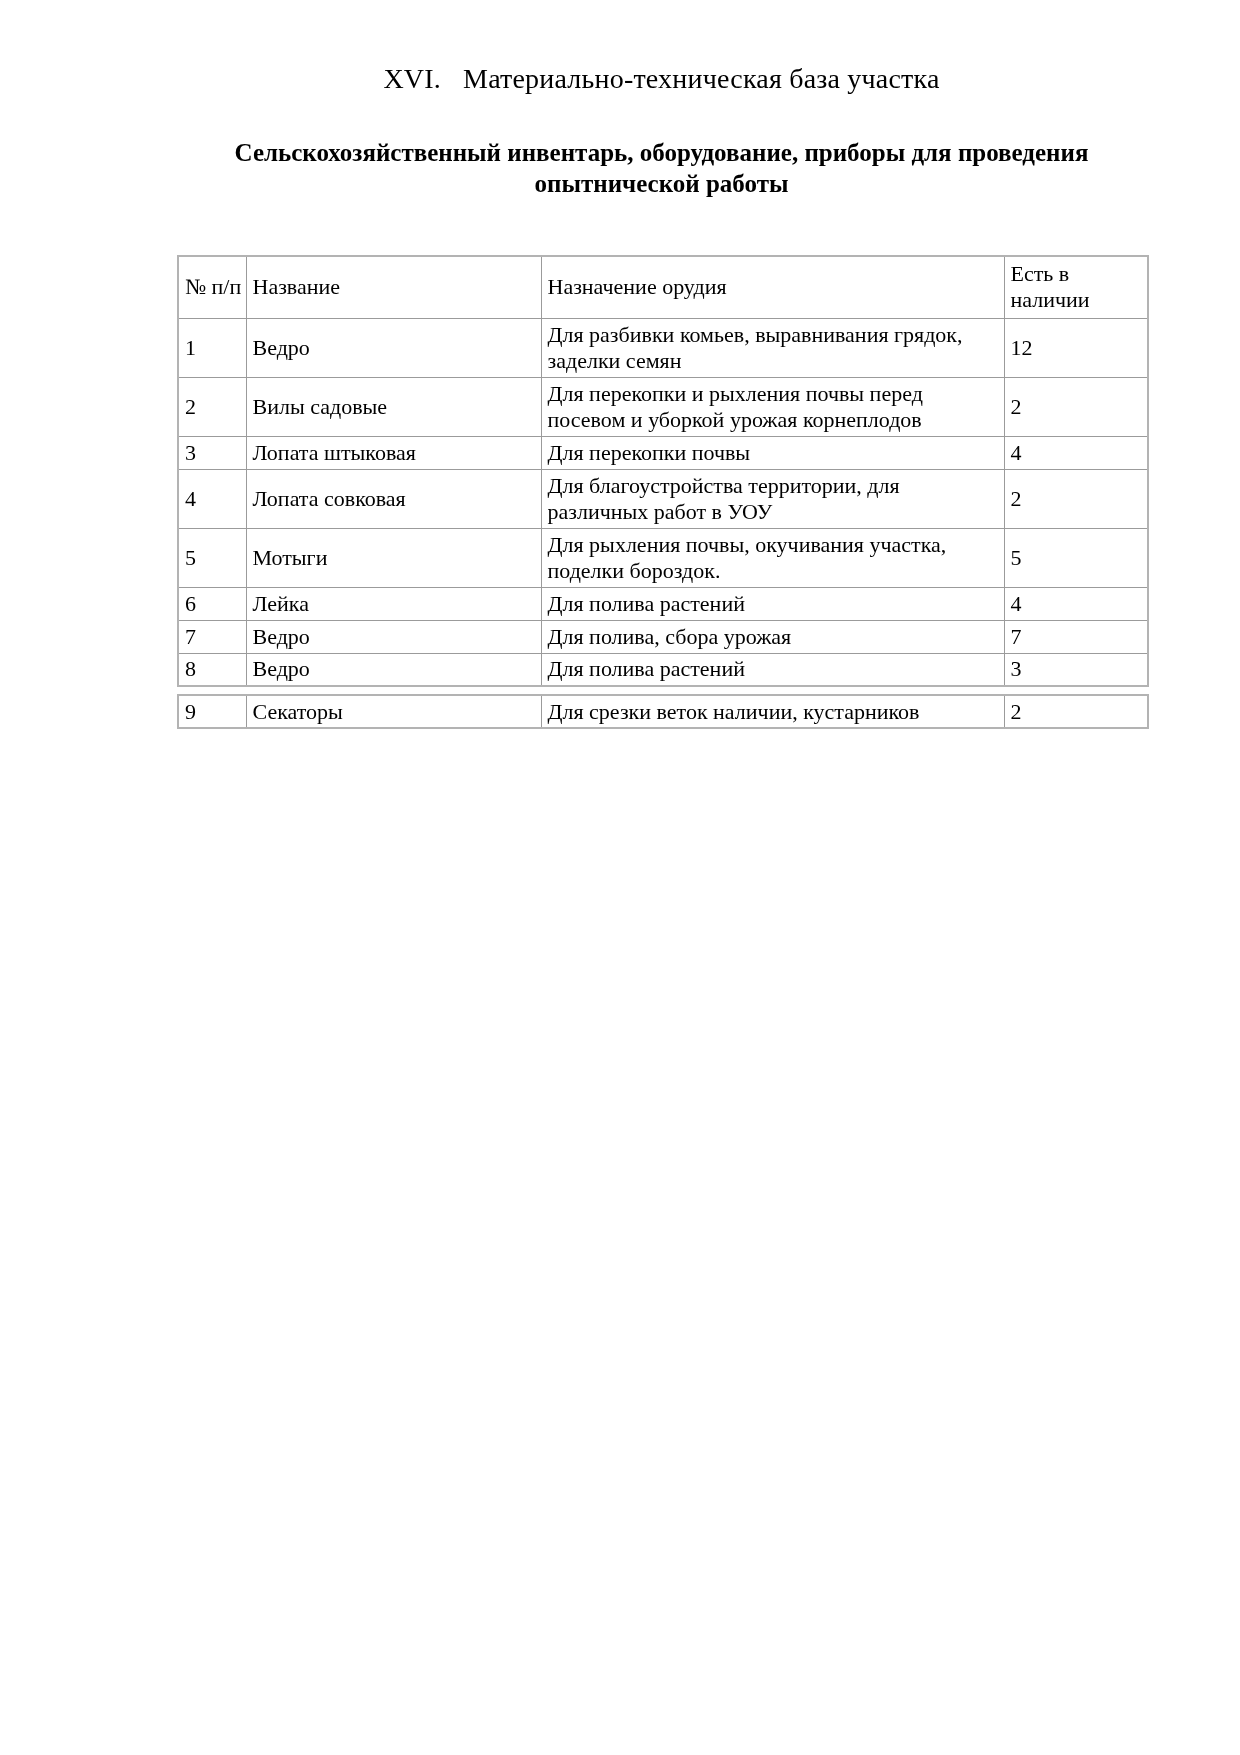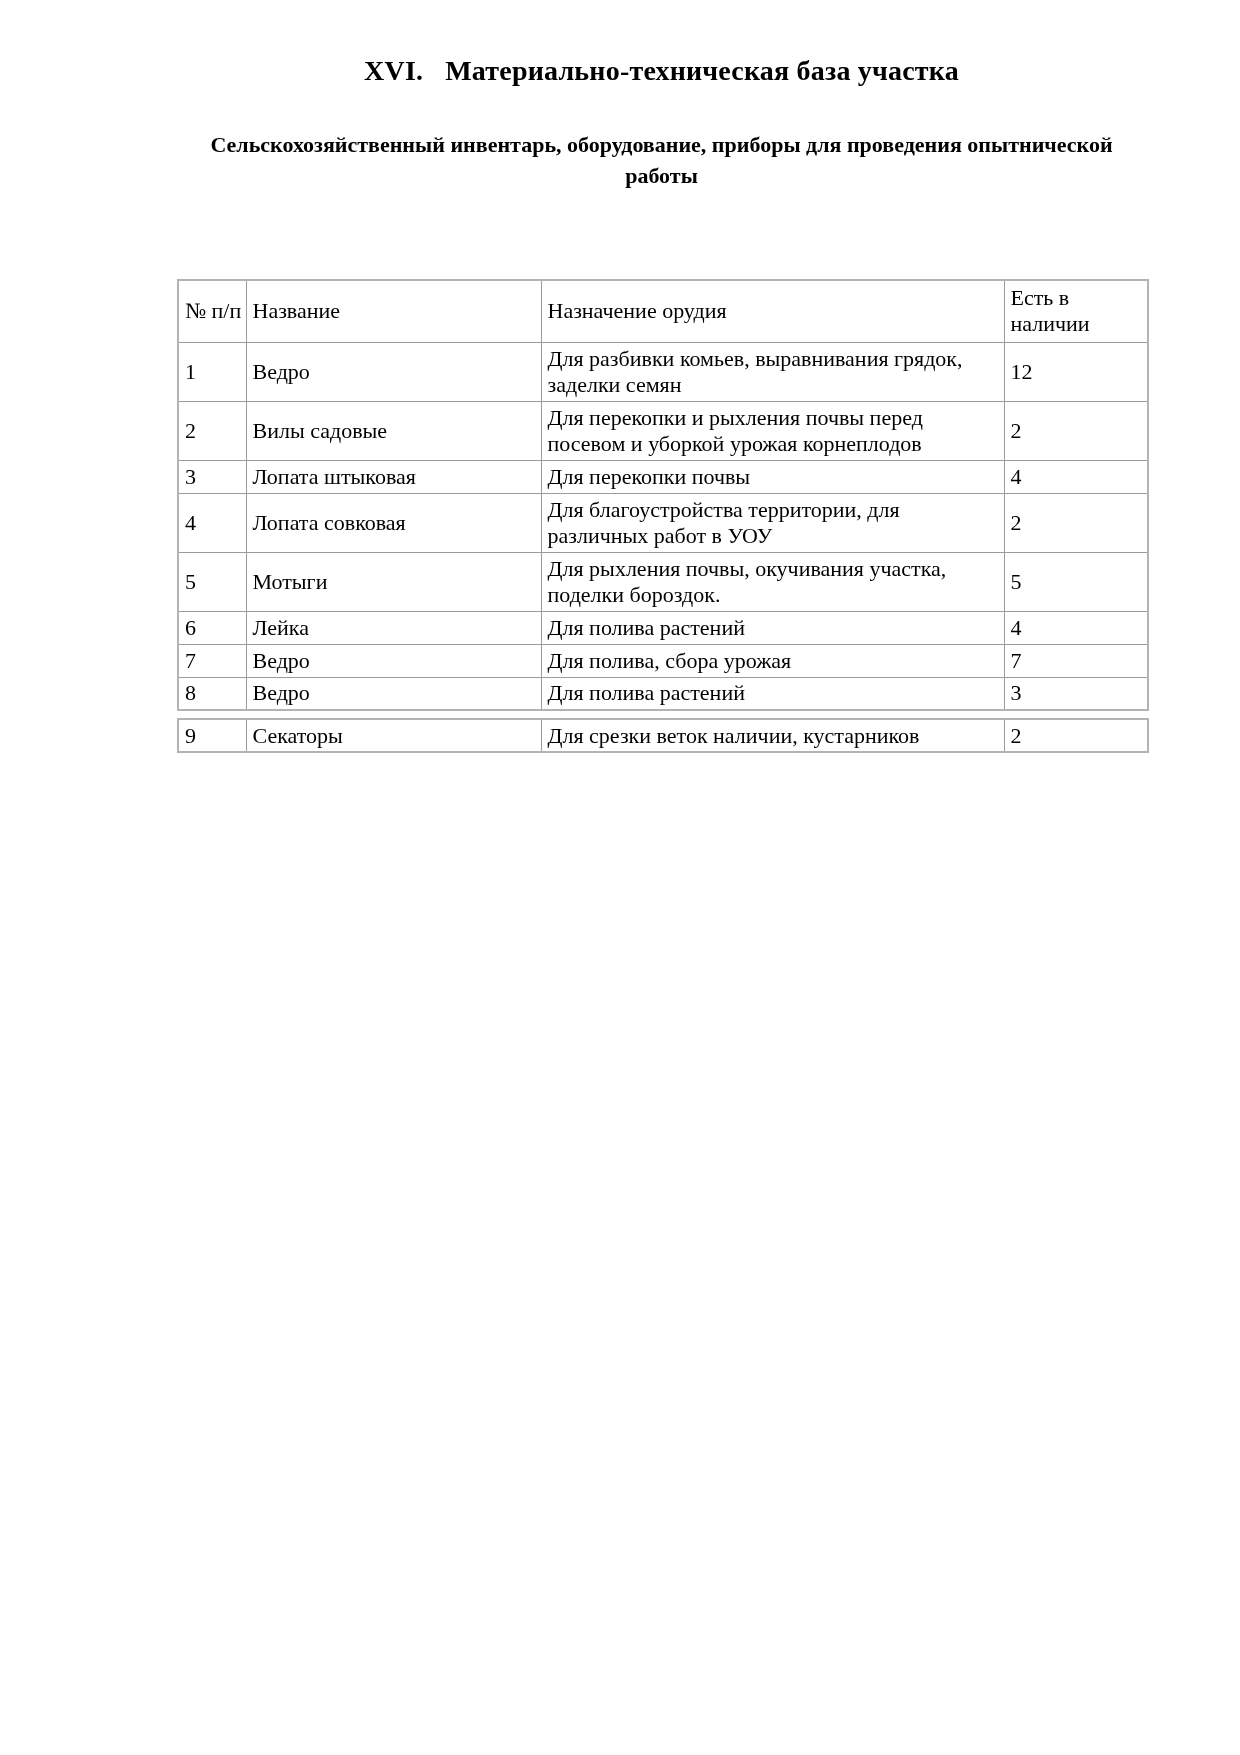--- a/index.html
+++ b/index.html
@@ -15,44 +15,44 @@
     color: #000000;
     overflow: hidden;
   }
   .content {
     position: absolute;
     left: 177px;
     top: 0;
     width: 969px;
   }
   .doc-title {
-    margin: 0;
+    margin: 8px;
     padding-top: 54px;
     text-align: center;
-    font-weight: bold;
+    font-weight: normal;
     font-size: 28px;
     line-height: 33px;
     letter-spacing: 0.2px;
   }
   .doc-title .title-text {
     margin-left: 22px;
   }
   .doc-subtitle {
     margin: 16px;
     margin-top: 42px;
     text-align: center;
     font-weight: bold;
-    font-size: 22px;
+    font-size: 25px;
     line-height: 31px;
   }
   table.inv {
     border-collapse: collapse;
     table-layout: fixed;
     width: 970px;
-    margin-top: 88px;
+    margin-top: 56px;
     border: 2px solid #b3b3b3;
   }
   table.inv.continued {
     margin-top: 7px;
   }
   table.inv th,
   table.inv td {
     border: 1px solid #9b9b9b;
     padding: 2px 4px 2px 6px;
     font-size: 22px;

